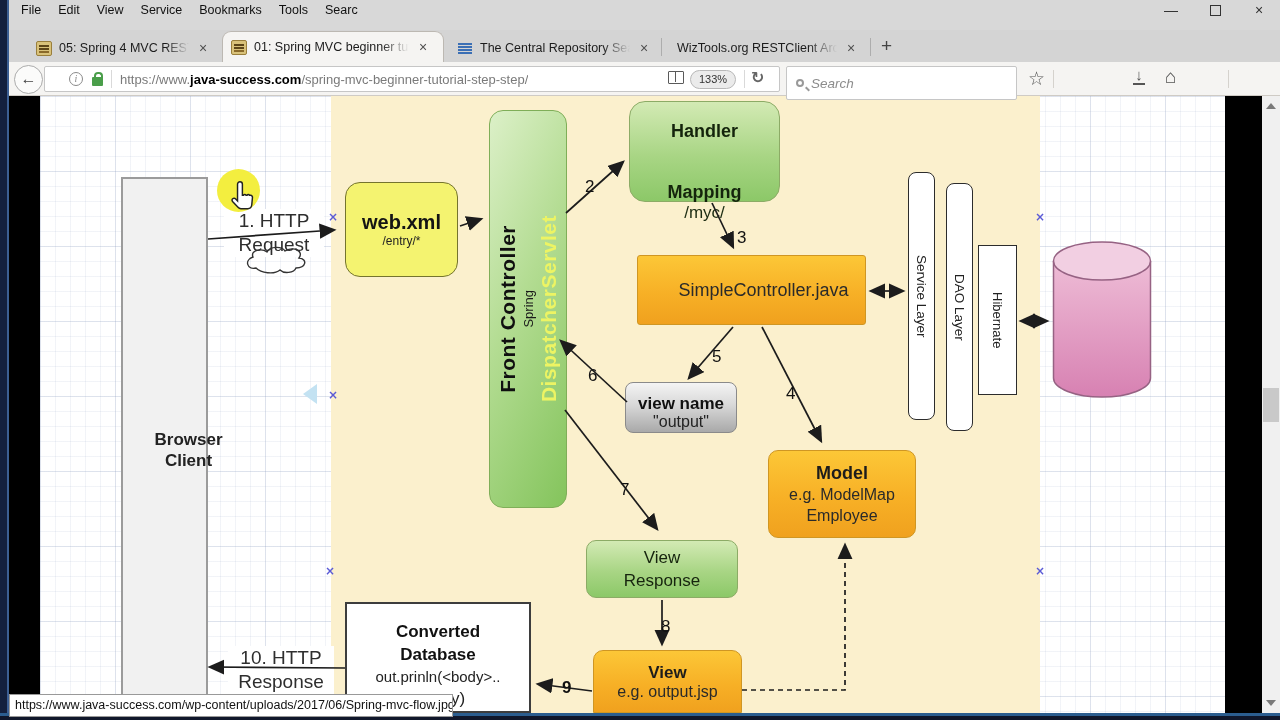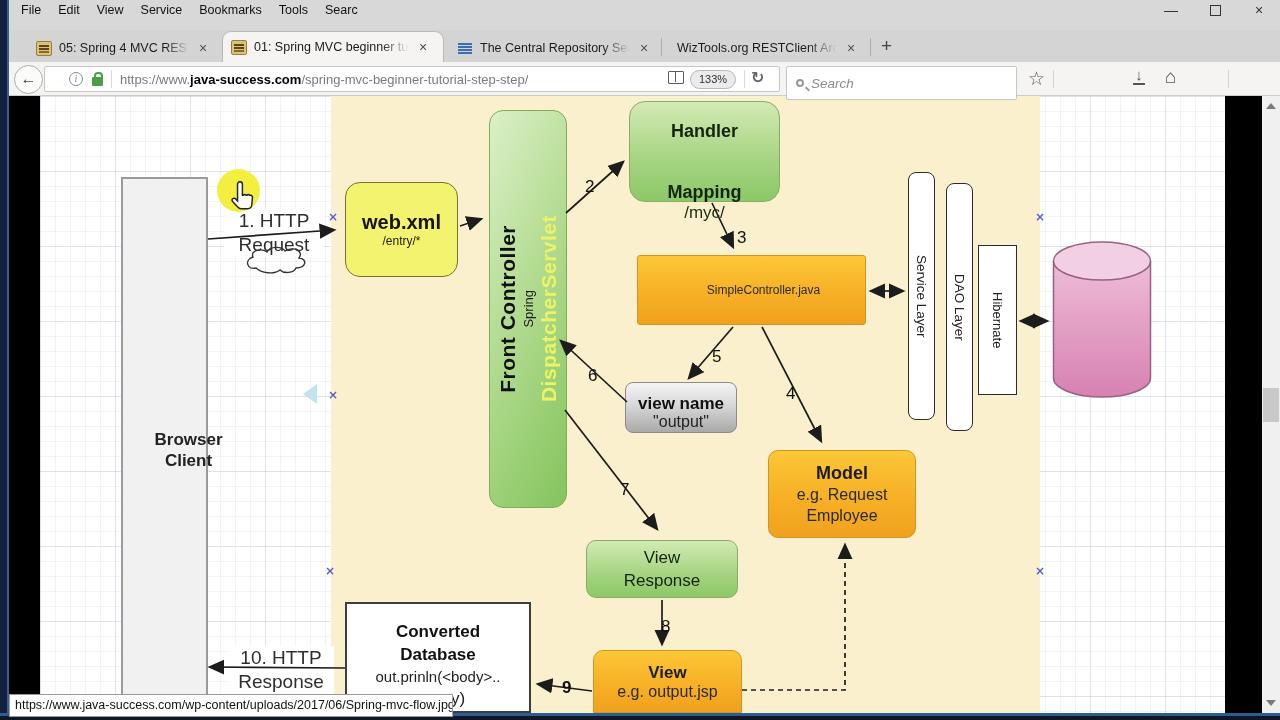--- a/index.html
+++ b/index.html
@@ -101,21 +101,21 @@
   #front-controller .ds { font-weight:bold; font-size:21px; color:#edf463; letter-spacing:.5px; }
 
   .green-box { background:linear-gradient(#d3eab4 0%,#a8d584 55%,#8cc868 100%); border:1px solid #8cab66; }
   #handler-mapping { left:629px; top:101px; width:151px; height:101px; border-radius:16px; display:flex; flex-direction:column; justify-content:center; }
   #handler-mapping .t1 { font-weight:bold; font-size:18px; color:#14240c; line-height:21px;margin-top:40px; }
   #handler-mapping .t2 { font-size:17px; color:#1c2c12; }
 
   .orange-box { background:linear-gradient(#fcc737 0%,#f7b026 55%,#f0a11e 100%); border:1px solid #cf9623; }
   #controller-box { left:637px; top:255px; width:229px; height:70px; border-radius:3px; display:flex; flex-direction:column; justify-content:center; }
   #controller-box .t1 { font-weight:bold; font-size:18px; color:#1c1c1c; }
-  #controller-box .t2 { font-size:12px; color:#2a2a2a;margin-left:24px; }
+  #controller-box .t2 { font-size:18px; color:#2a2a2a;margin-left:24px; }
 
   .white-vbar { background:#fff; border:1.6px solid #2c2c2c; display:flex; align-items:center; justify-content:center; font-size:13.5px; color:#222; }
   #service-layer { left:908px; top:172px; width:27px; height:248px; border-radius:8px; }
   #dao-layer { left:946px; top:183px; width:27px; height:248px; border-radius:8px; }
   #hibernate-box { left:978px; top:245px; width:39px; height:150px; border-radius:0; font-size:13px; }
 
   #database-lbl { left:1052px; top:308px; width:100px; font-weight:bold; font-size:15px; color:#1a1a1a; z-index:6; text-align:center; }
 
   #view-name { left:625px; top:382px; width:112px; height:51px; background:linear-gradient(#f4f4f4 0%,#d8d8d8 45%,#a9a9a9 100%); border:1px solid #8a8a8a; border-radius:8px; display:flex; flex-direction:column; justify-content:center; }
   #view-name .t1 { font-weight:bold; font-size:17px; color:#101010; line-height:18px;margin-top:10px; }
@@ -279,21 +279,21 @@
 
 <div class="abs" id="database-lbl">Database</div>
 
 <div class="node" id="view-name">
   <div class="t1">view name</div>
   <div class="t2">"output"</div>
 </div>
 
 <div class="node orange-box" id="model-box">
   <div class="t1">Model</div>
-  <div class="t2">e.g. Request</div>
+  <div class="t2">e.g. ModelMap</div>
   <div class="t2">Employee</div>
 </div>
 
 <div class="node green-box" id="view-resolver">
   <div>View</div>
   <div>Response</div>
 </div>
 
 <div class="node orange-box" id="view-box">
   <div class="t1">View</div>

